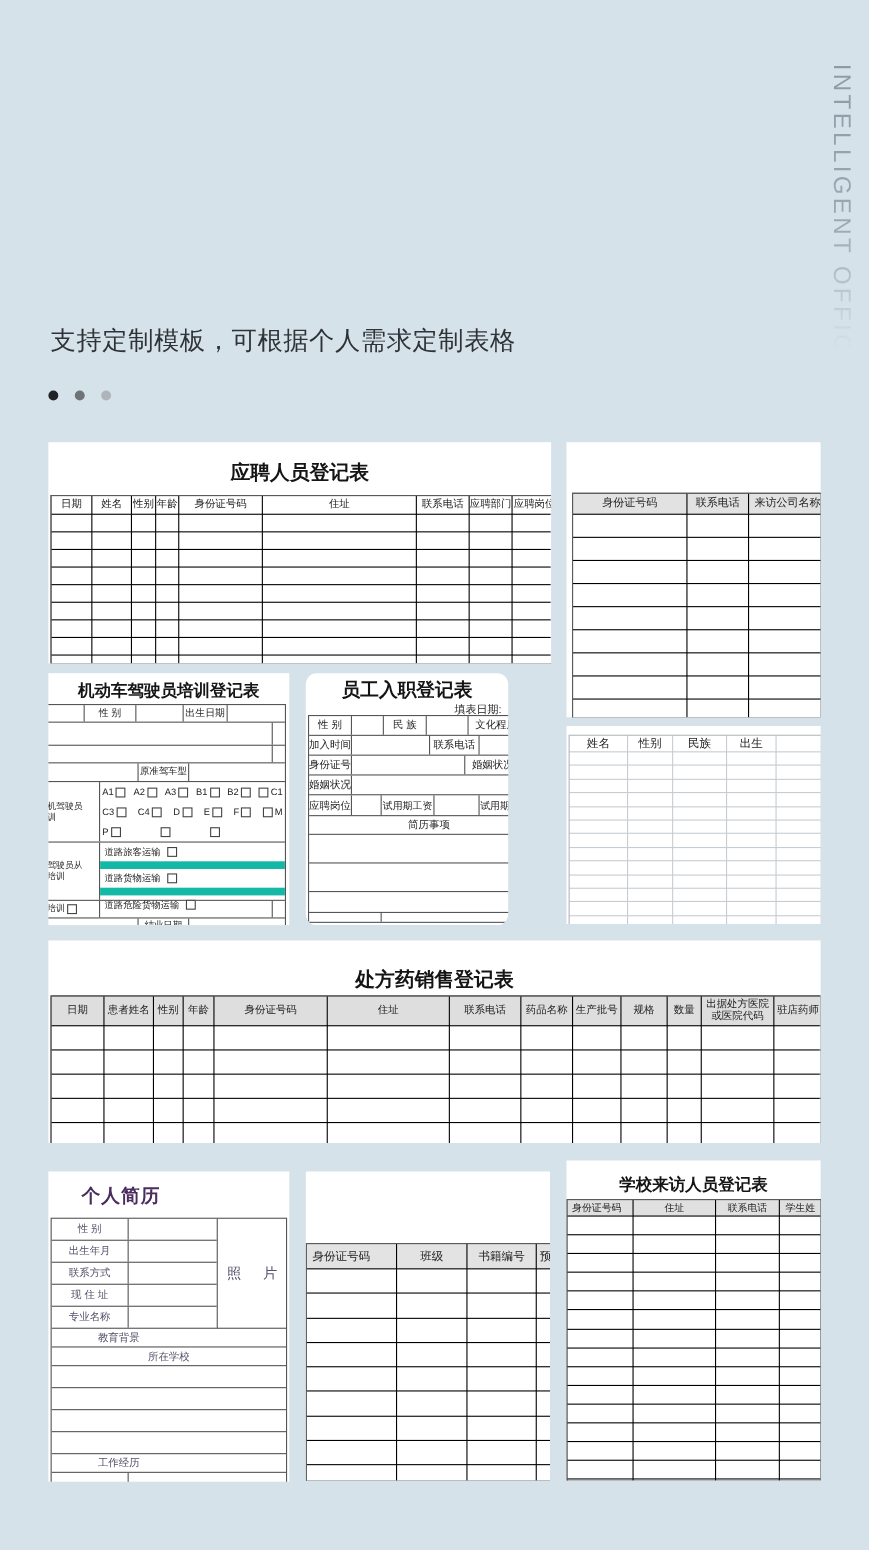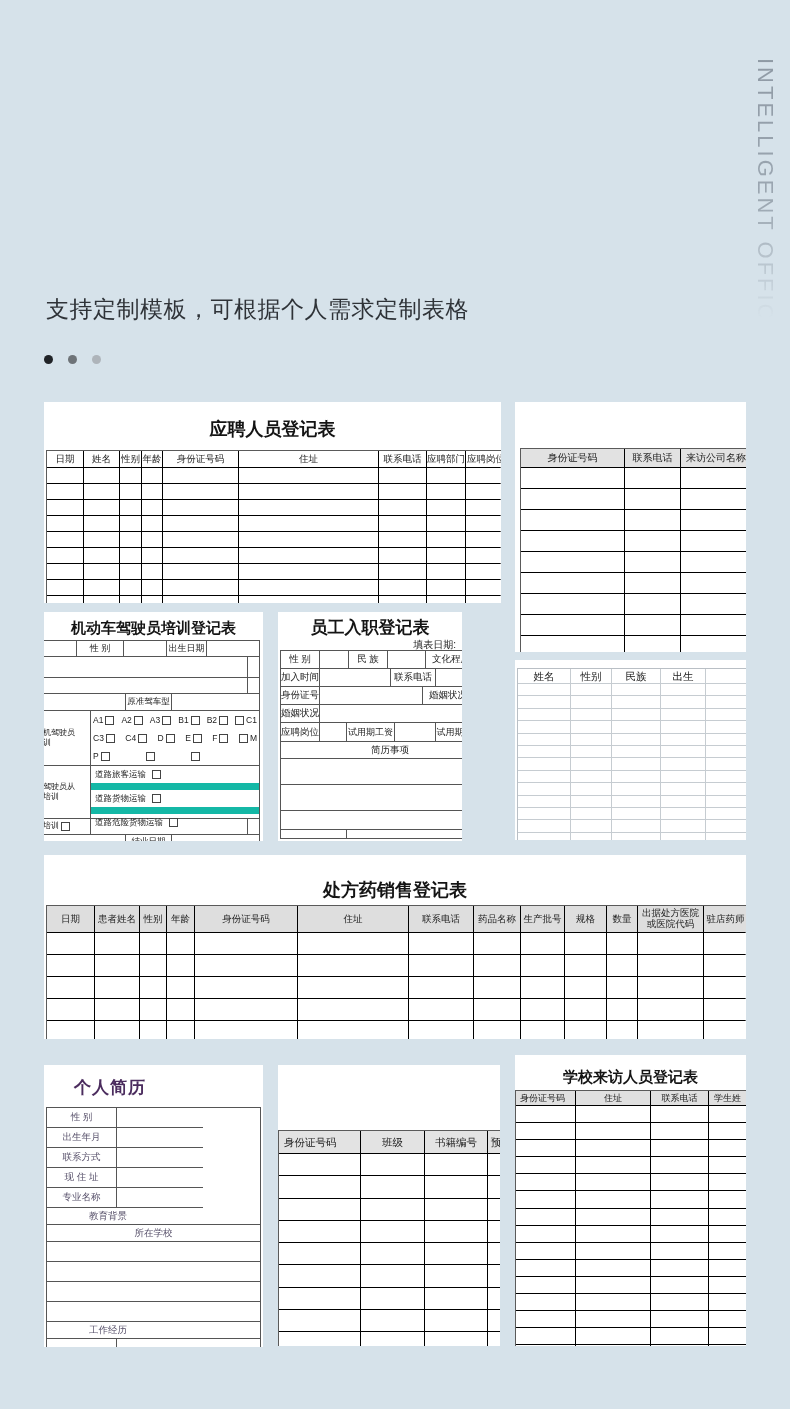--- a/index.html
+++ b/index.html
@@ -20,21 +20,21 @@
       background:linear-gradient(180deg,var(--wm,#8e99a4) 0%,rgba(142,153,164,.8) 52%,rgba(142,153,164,0) 92%);
       -webkit-background-clip:text;background-clip:text;color:transparent;}
   .dots{position:absolute;left:44px;top:355px;display:flex;gap:15px;}
   .dot{width:9px;height:9px;border-radius:50%;}
 
   
   .card{position:absolute;background:#fff;overflow:hidden;}
   #card-a{left:44px;top:402px;width:457px;height:201px;}
   #card-b{left:515px;top:402px;width:231px;height:250px;}
   #card-c{left:44px;top:612px;width:219px;height:229px;}
-  #card-d{left:278px;top:612px;width:184px;height:229px;}
+  #card-d{left:278px;top:612px;width:184px;height:229px;border-radius:10px;}
   #card-e{left:515px;top:660px;width:231px;height:180px;}
   #card-f{left:44px;top:855px;width:702px;height:184px;}
   #card-g{left:44px;top:1065px;width:219px;height:282px;}
   #card-h{left:278px;top:1065px;width:222px;height:281px;}
   #card-i{left:515px;top:1055px;width:231px;height:291px;}
   .card-title{font-weight:700;text-align:center;color:#141414;margin:0;}
   #card-a .card-title{font-size:18px;margin-top:15px;}
   #card-b .card-title{font-size:17px;margin-top:14px;}
   #card-c .card-title{font-size:15px;margin-top:7px;}
   #card-d .card-title{font-size:17px;margin-top:4px;}
@@ -611,20 +611,21 @@
             </div>
           <div class="jl-row">
               <div class="jl-lab">现 住 址</div>
               <div class="jl-val"></div>
             </div>
           <div class="jl-row">
               <div class="jl-lab">专业名称</div>
               <div class="jl-val"></div>
             </div>
         </div>
+        <div class="jl-photo">照 片</div>
       </div>
       <div class="jl-sec">教育背景</div>
       <div class="jl-sec center">所在学校</div>
       <div class="jl-empty"></div>
       <div class="jl-empty"></div>
       <div class="jl-empty"></div>
       <div class="jl-empty"></div>
       <div class="jl-sec">工作经历</div>
       <div class="jl-bottom">
         <div class="jl-lab" style="height:100%"></div>

